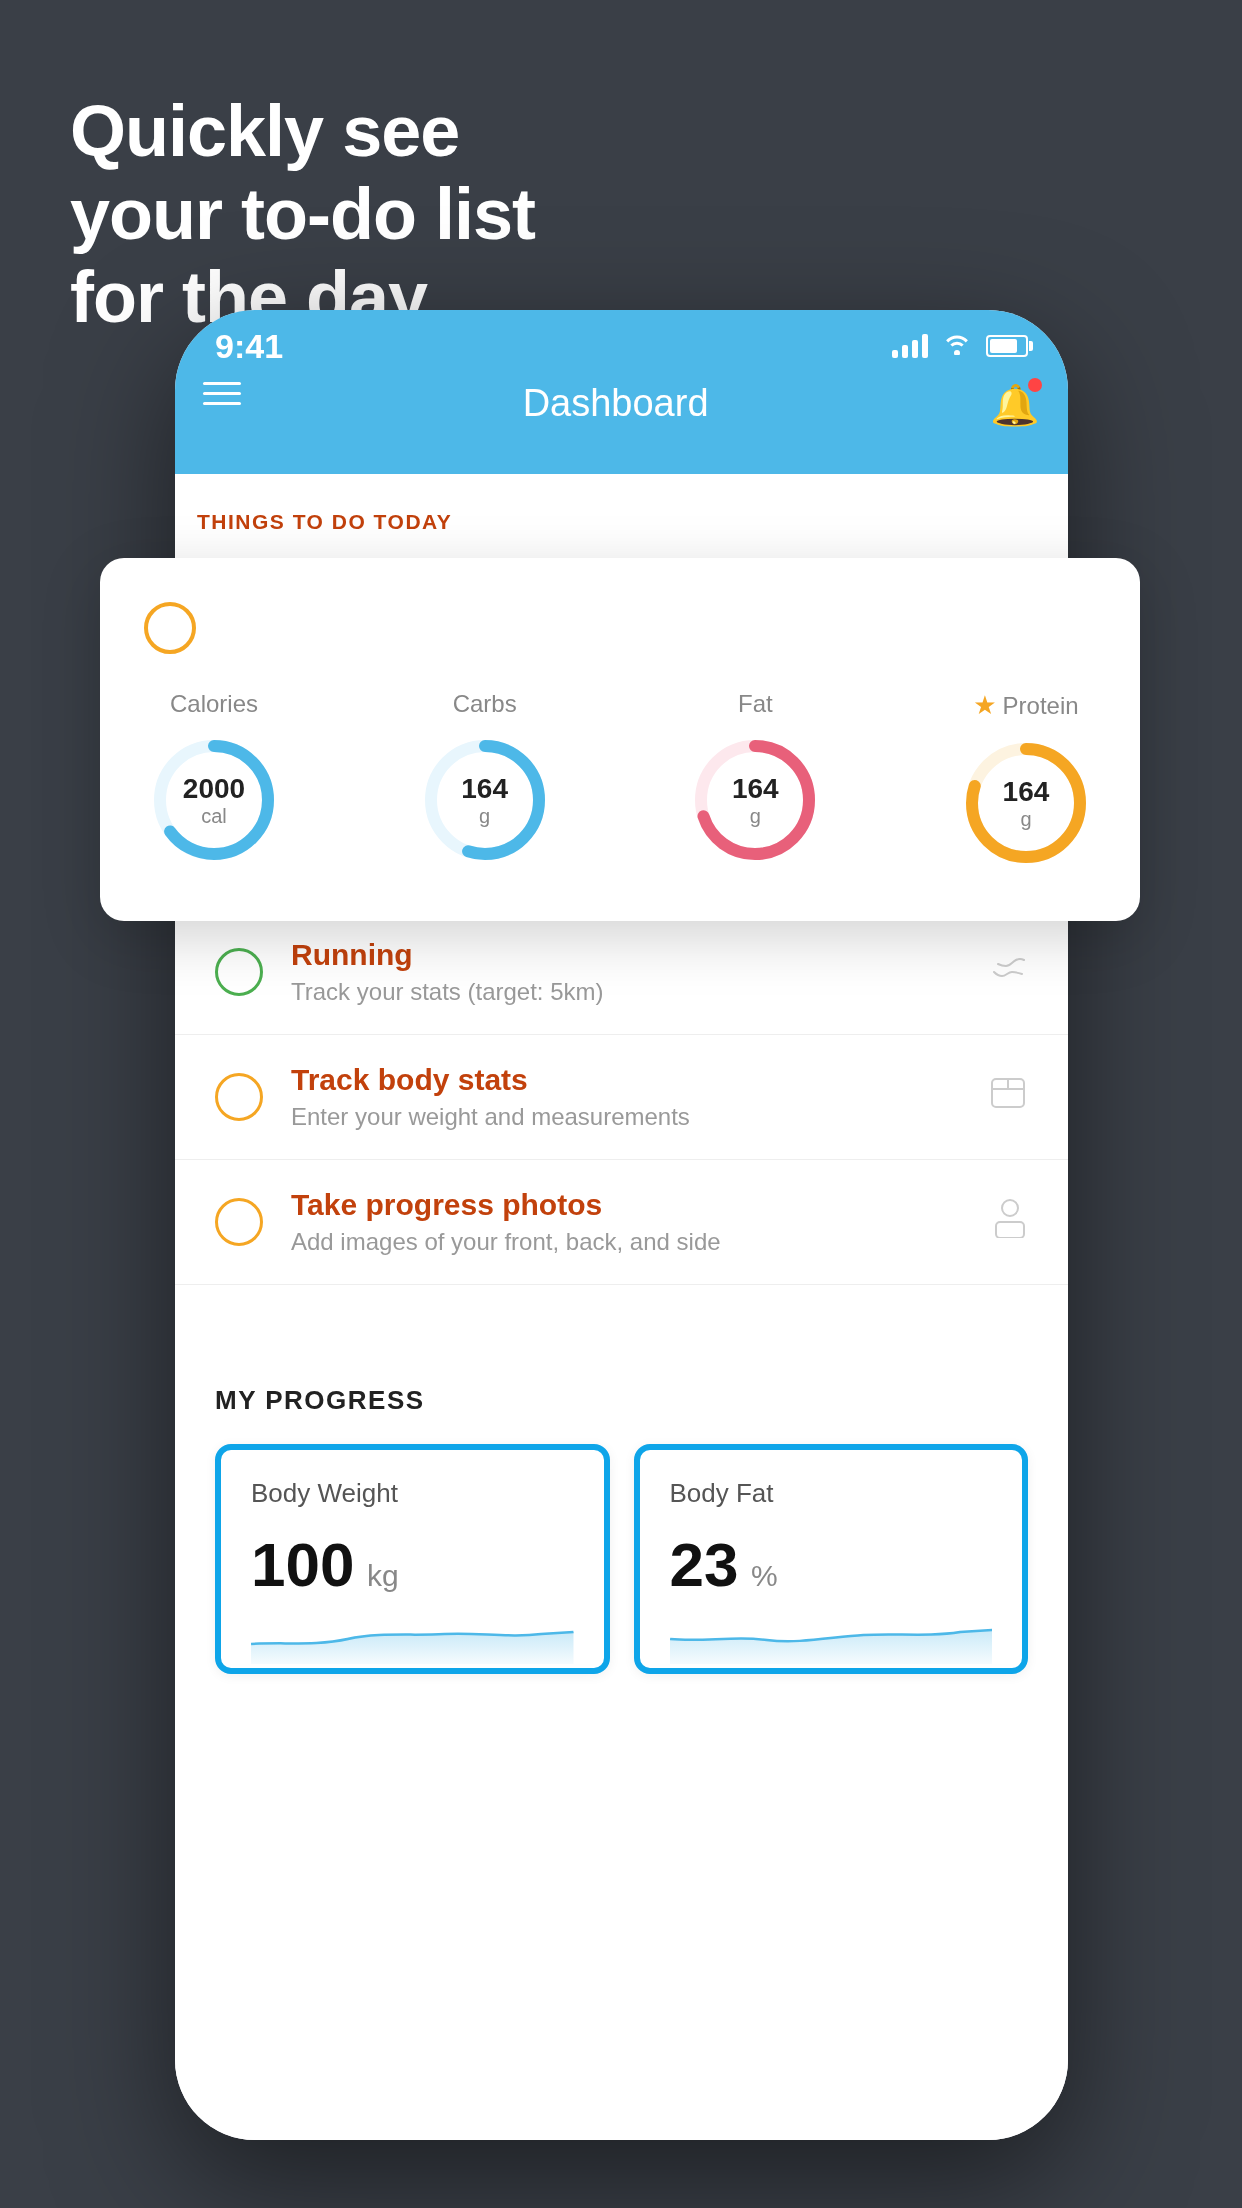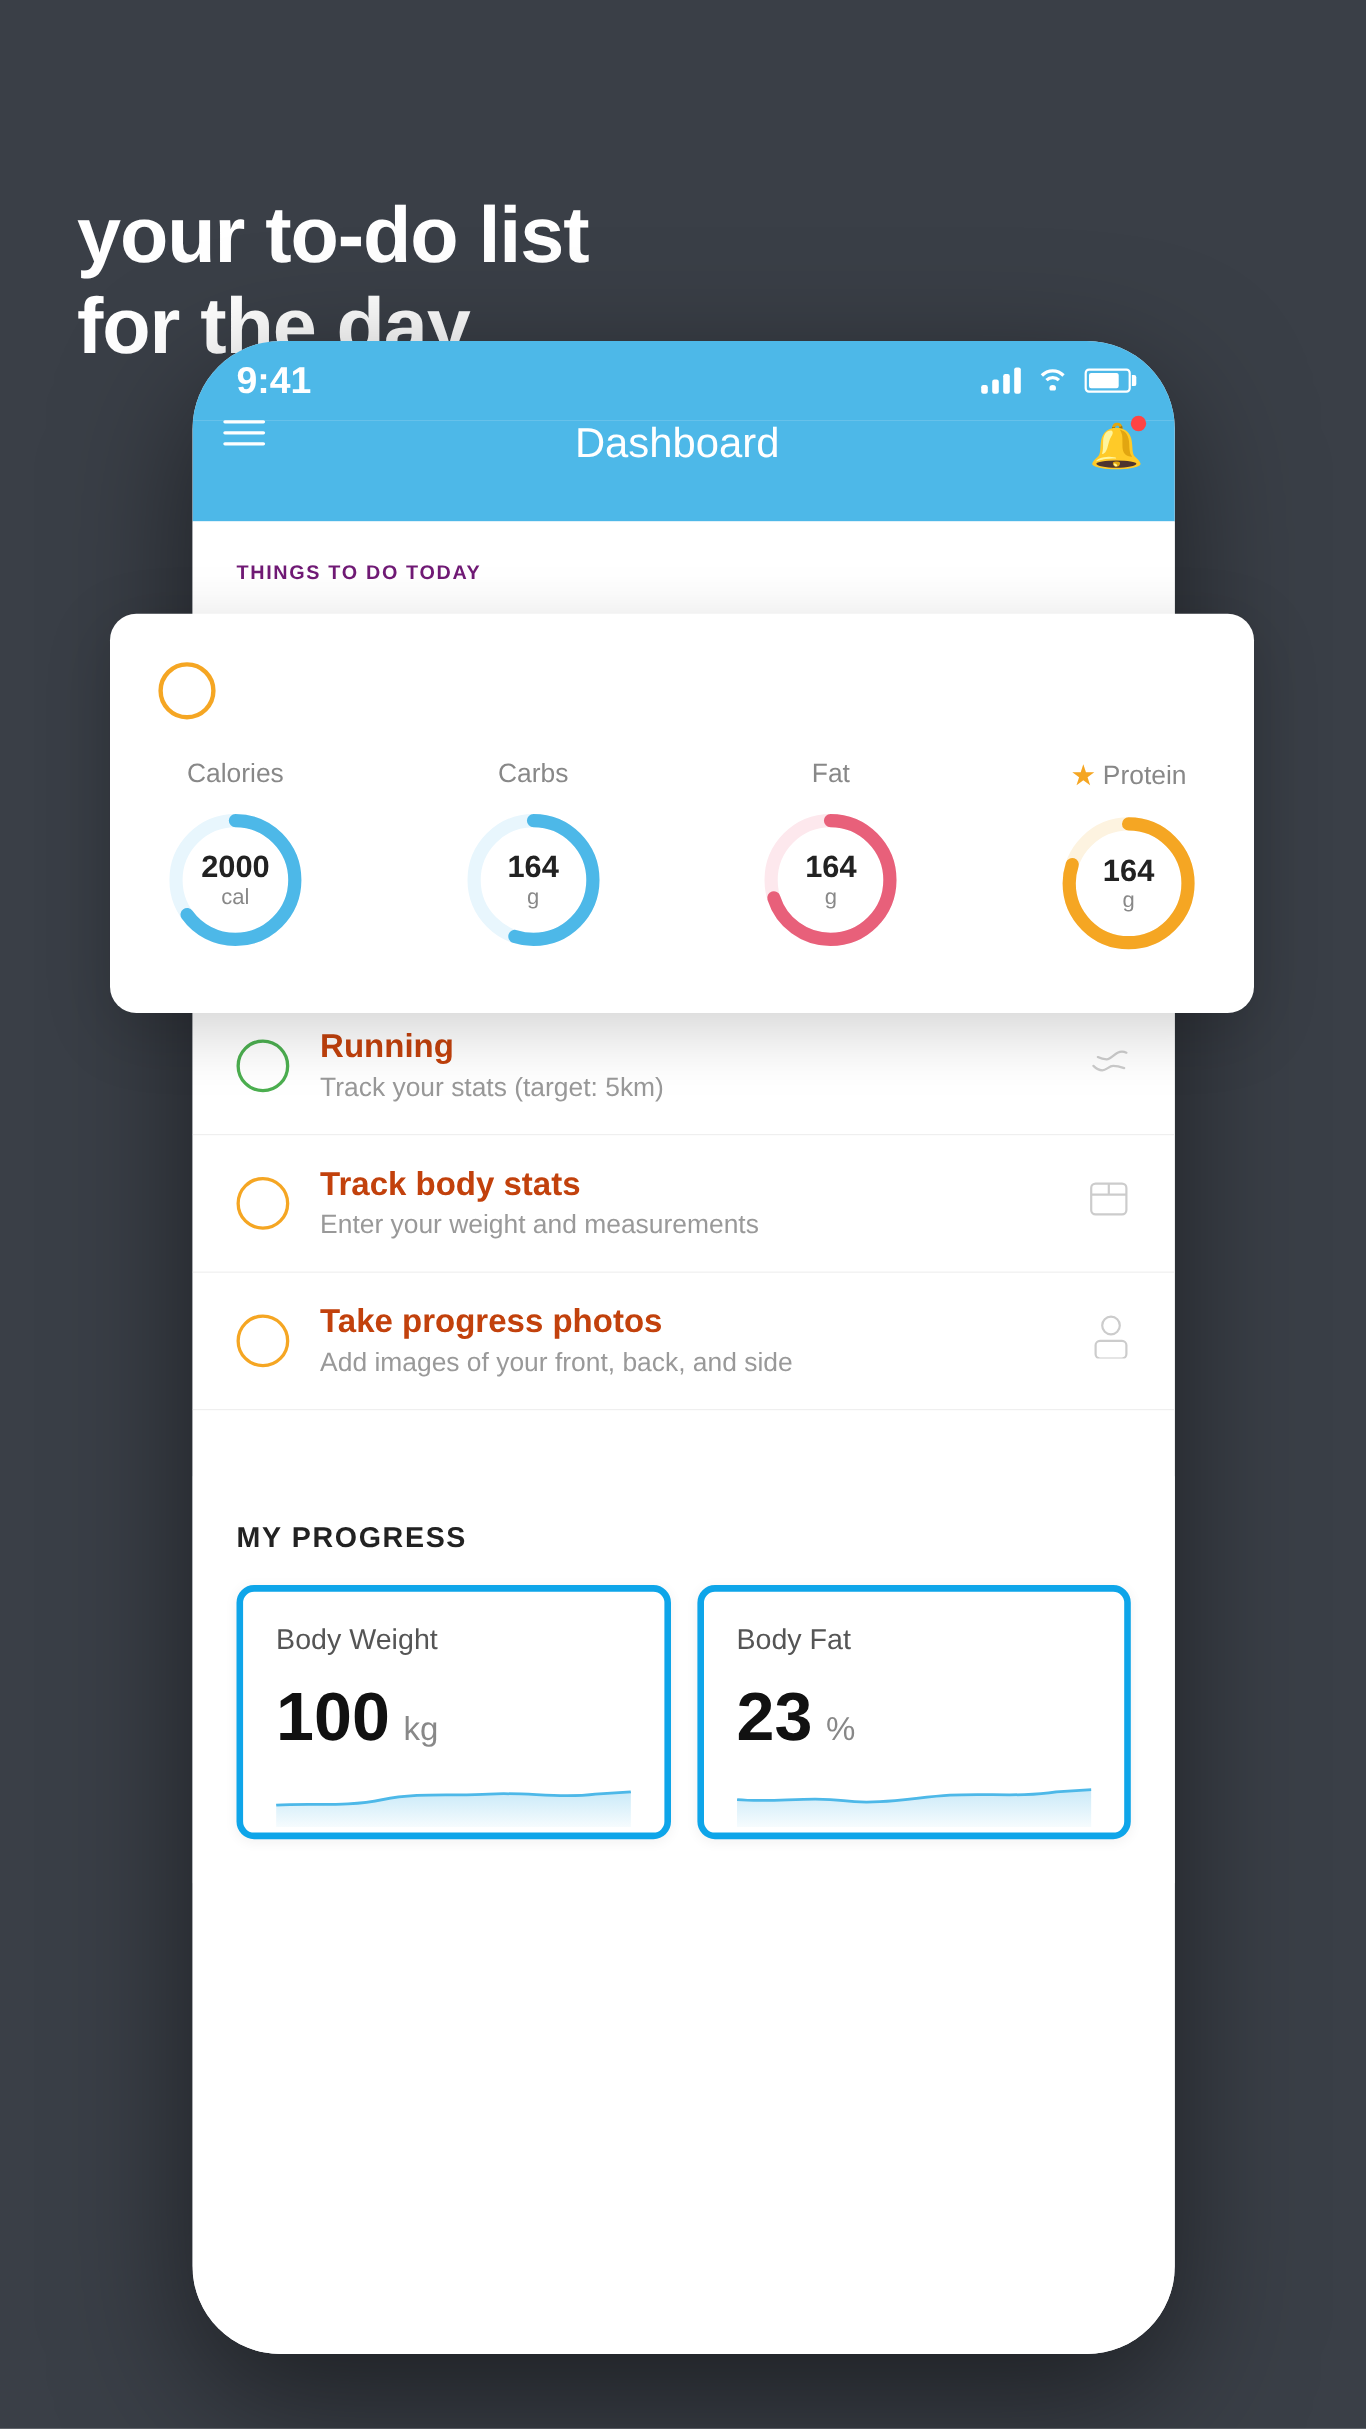--- a/index.html
+++ b/index.html
@@ -161,25 +161,25 @@
     }
 
     
     .app-content {
       background: white;
       height: calc(100% - 164px);
       overflow: hidden;
     }
 
     .section-title {
-      font-size: 18px;
+      font-size: 21px;
       font-weight: 800;
       letter-spacing: 1.5px;
-      color: #701a75;
-      padding: 36px 40px 16px;
+      color: #c2410c;
+      padding: 36px 22px 16px;
       text-transform: uppercase;
     }
 
     
     .floating-card {
       position: absolute;
       top: 558px;
       left: 100px;
       width: 1040px;
       background: white;
@@ -380,21 +380,21 @@
 
     .sparkline {
       height: 60px;
       width: 100%;
     }
   </style>
 </head>
 <body>
 
 <div class="hero-text">
-  <br>
+  <span>Quickly see</span><br>
   <span>your to-do list</span><br>
   <span>for the day.</span>
 </div>
 
 <div class="phone">
 
   <div class="status-bar">
     <span class="status-time">9:41</span>
     <div class="status-icons">
       <div class="signal-bars">

